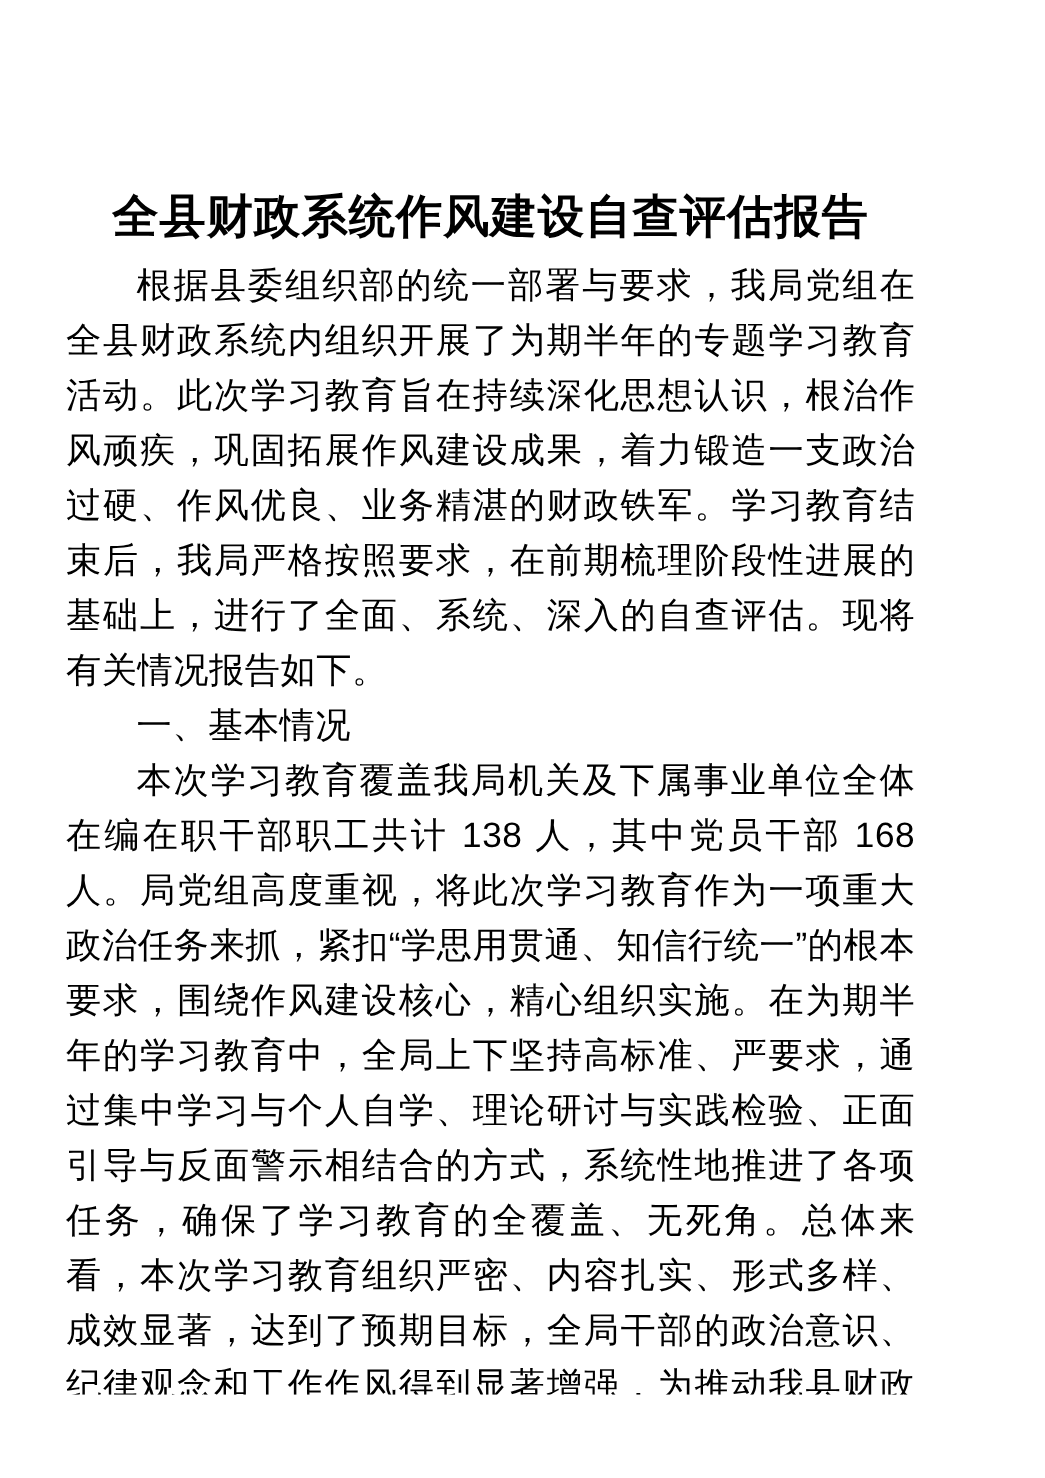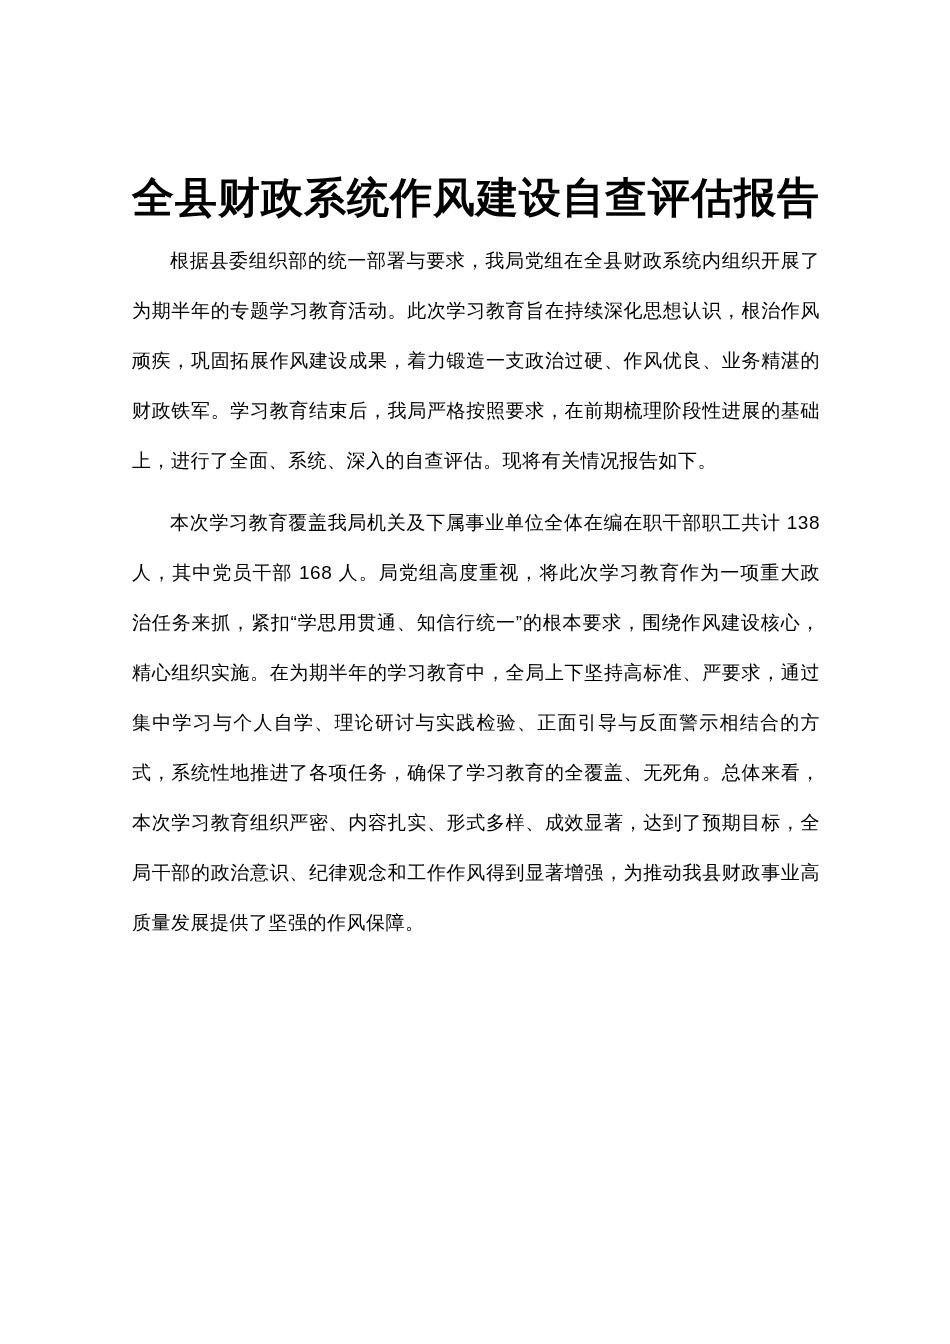--- a/index.html
+++ b/index.html
@@ -6,52 +6,53 @@
     margin: 0;
     padding: 0;
     background: #ffffff;
   }
   .page {
     position: relative;
     width: 950px;
     height: 1268px;
     box-sizing: border-box;
     background: #ffffff;
-    padding: 172px 118px 0 120px;
+    padding: 172px 118px 0 60px;
     overflow: hidden;
     color: #000000;
   }
   .doc-title {
     font-family: "Liberation Serif", "DejaVu Serif", serif;
     font-weight: 700;
     font-size: 42px;
     line-height: 52px;
     text-align: center;
     letter-spacing: 1px;
     margin: 0 0 10px 0;
     color: #000000;
   }
   .para {
     font-family: "Liberation Sans", "DejaVu Sans", sans-serif;
-    font-size: 19px;
+    font-size: 32px;
     line-height: 50px;
     text-align: justify;
     text-justify: inter-ideograph;
     text-indent: 2em;
-    margin: 12px;
+    margin: 0;
     color: #000000;
     letter-spacing: 0.5px;
   }
   .section-heading {
     text-align: left;
   }
 </style>
 </head>
 <body>
 
 <div class="page">
   <h1 class="doc-title">全县财政系统作风建设自查评估报告</h1>
 
   <p class="para">根据县委组织部的统一部署与要求，我局党组在全县财政系统内组织开展了为期半年的专题学习教育活动。此次学习教育旨在持续深化思想认识，根治作风顽疾，巩固拓展作风建设成果，着力锻造一支政治过硬、作风优良、业务精湛的财政铁军。学习教育结束后，我局严格按照要求，在前期梳理阶段性进展的基础上，进行了全面、系统、深入的自查评估。现将有关情况报告如下。</p>
 
+  <p class="para section-heading">一、基本情况</p>
 
   <p class="para">本次学习教育覆盖我局机关及下属事业单位全体在编在职干部职工共计 138 人，其中党员干部 168 人。局党组高度重视，将此次学习教育作为一项重大政治任务来抓，紧扣“学思用贯通、知信行统一”的根本要求，围绕作风建设核心，精心组织实施。在为期半年的学习教育中，全局上下坚持高标准、严要求，通过集中学习与个人自学、理论研讨与实践检验、正面引导与反面警示相结合的方式，系统性地推进了各项任务，确保了学习教育的全覆盖、无死角。总体来看，本次学习教育组织严密、内容扎实、形式多样、成效显著，达到了预期目标，全局干部的政治意识、纪律观念和工作作风得到显著增强，为推动我县财政事业高质量发展提供了坚强的作风保障。</p>
 </div>
 
 </body></html>

